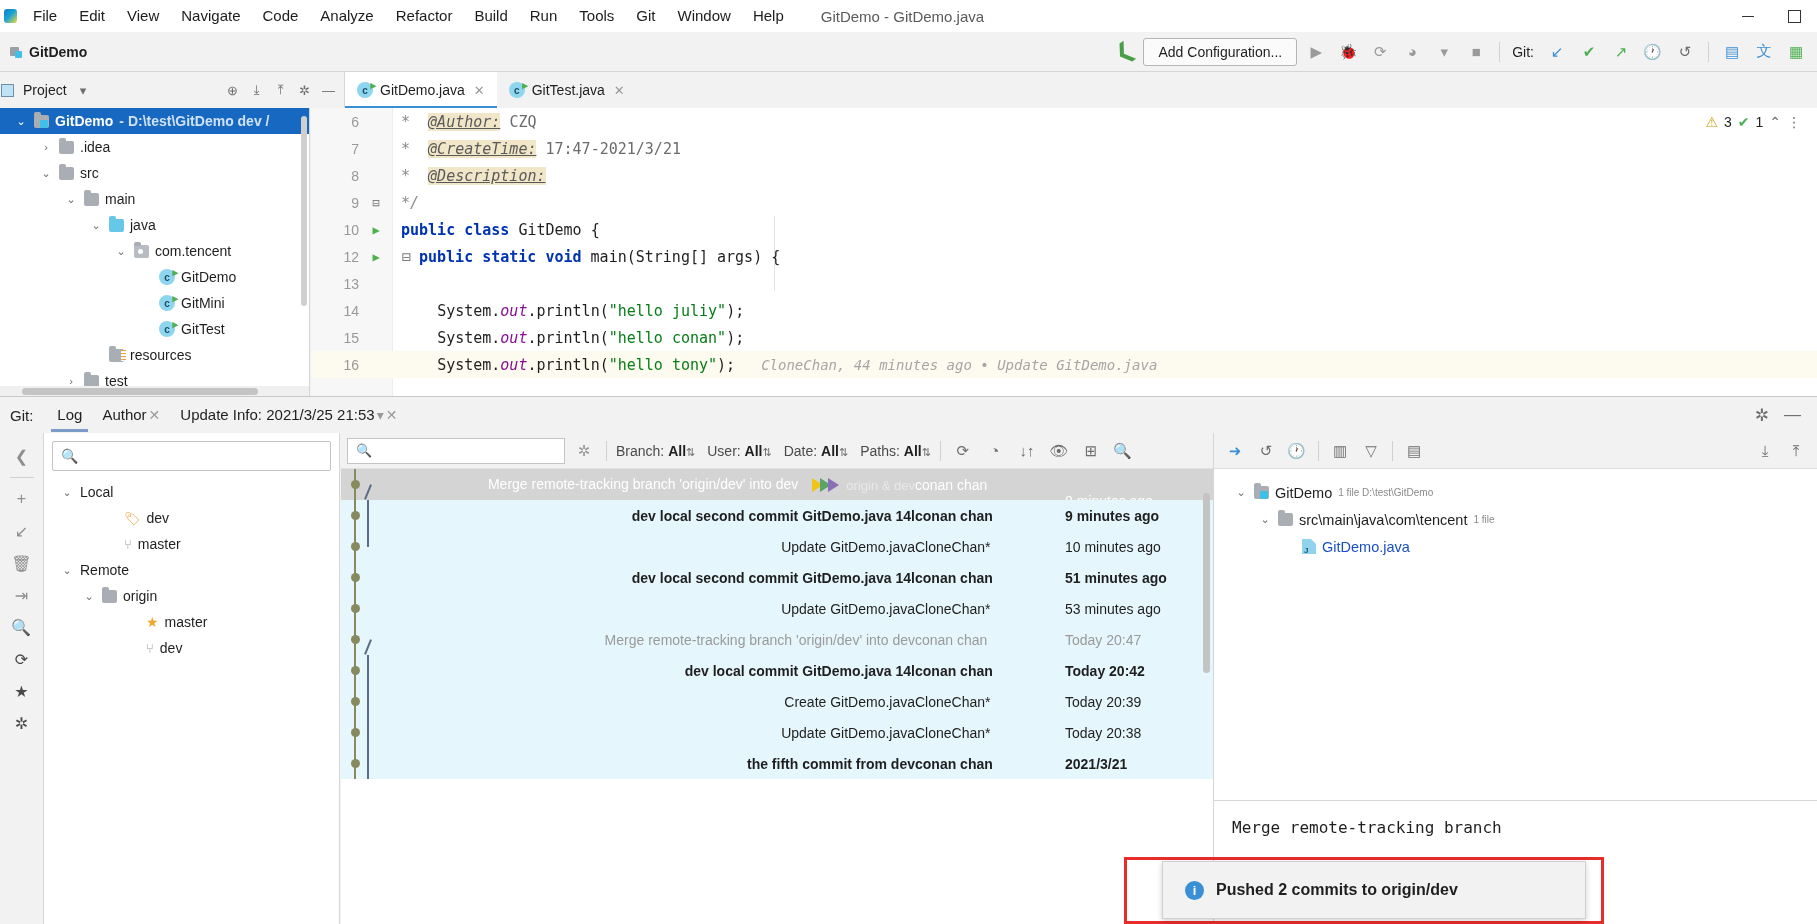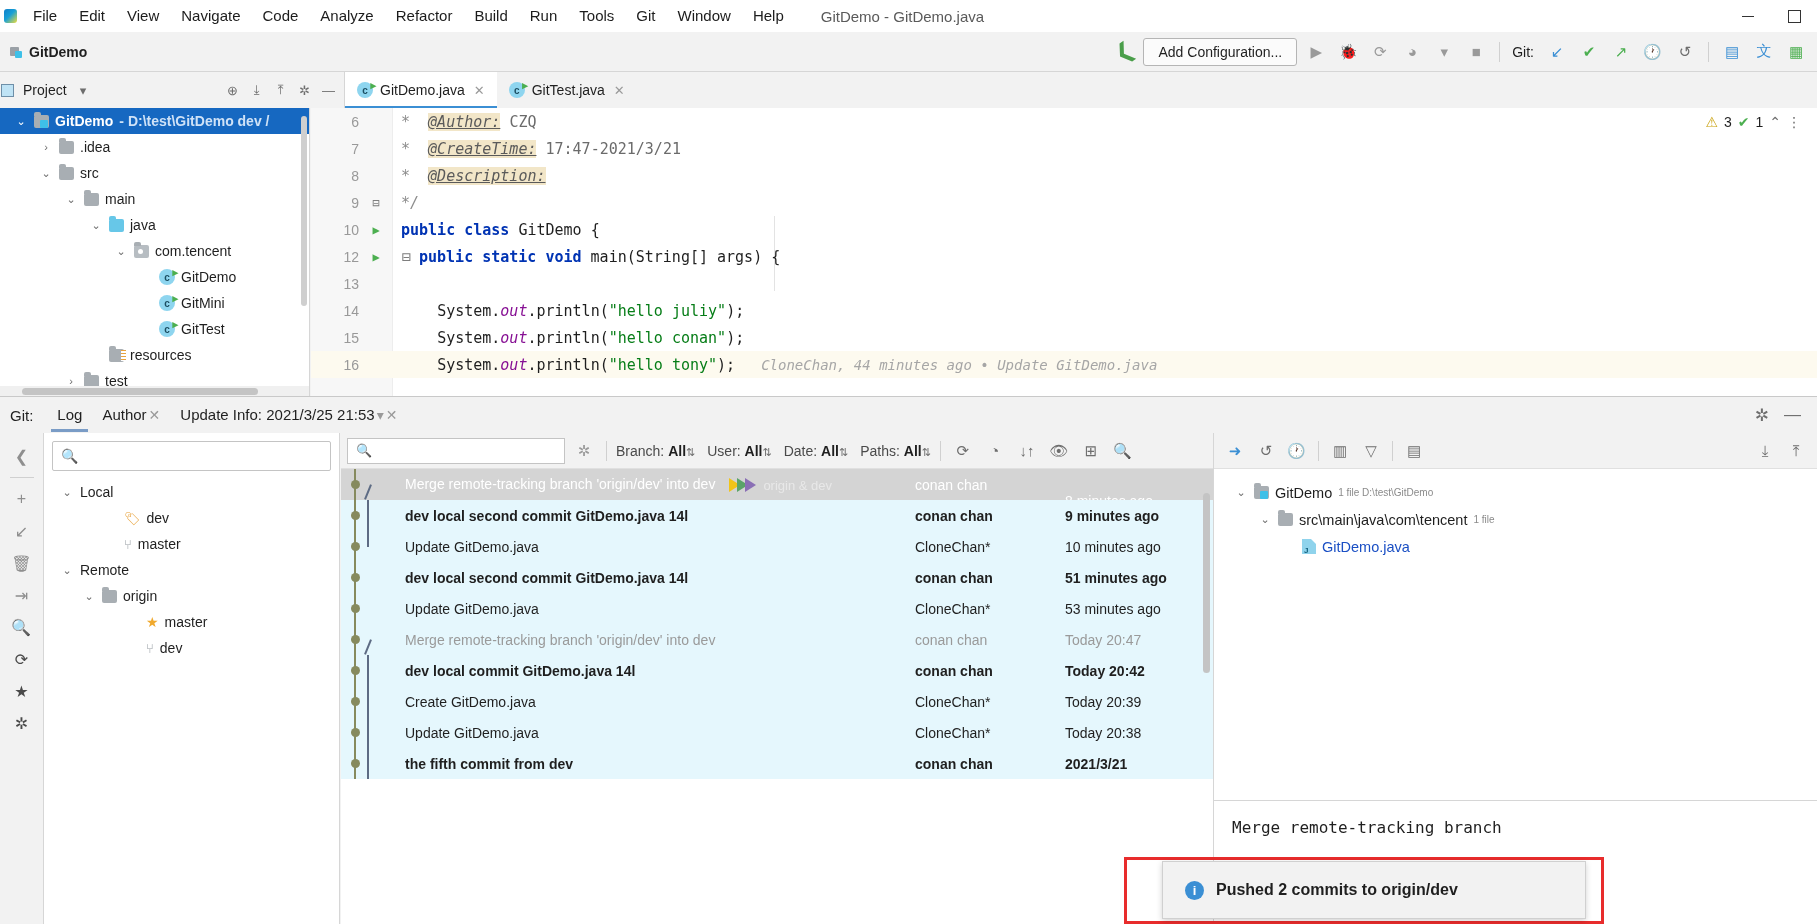--- a/index.html
+++ b/index.html
@@ -144,21 +144,21 @@
   .filt i { font-style:normal; color:#6e6e6e; font-size:11px; }
   .lt-sep { width:1px; height:20px; background:#d0d0d0; margin:0 3px; }
   .commits { position:absolute; left:0; top:36px; width:872px; height:456px; overflow:hidden; }
   .crow { height:31px; display:flex; align-items:center; background:#e5f7fd; font-size:14px; position:relative; }
   .crow.sel { background:#d4d4d4; color:#ffffff; }
   .crow.muted .csubj, .crow.muted .cauth, .crow.muted .cdate { color:#9a9a9a; font-weight:normal; }
   .graph { width:62px; height:31px; position:relative; flex:none; }
   .gnode { position:absolute; width:9px; height:9px; border-radius:50%; background:#868a5e; }
   .gline { position:absolute; width:2px; background:#868a5e; }
   .gline.b { background:#5d6b84; }
-  .csubj { flex:1; padding-left:2px; font-weight:bold; white-space:nowrap; overflow:hidden; }
+  .csubj { flex:1; padding-left:2px; font-weight:bold; white-space:nowrap; overflow:hidden;text-align:right; }
   .csubj.norm { font-weight:normal; }
   .reftag { display:inline-flex; align-items:center; gap:4px; margin-left:14px; vertical-align:middle; }
   .chip-y { width:0;height:0;border-top:7px solid transparent;border-bottom:7px solid transparent;border-left:11px solid #f0c419;}
   .chip-g { width:0;height:0;border-top:7px solid transparent;border-bottom:7px solid transparent;border-left:11px solid #5aa469;margin-left:-7px;}
   .chip-p { width:0;height:0;border-top:7px solid transparent;border-bottom:7px solid transparent;border-left:11px solid #8a6fb5;margin-left:-7px;}
   .reflbl { color:#e8e8e8; font-weight:normal; font-size:13px; margin-left:3px; }
   .cauth { width:150px; text-align:left; font-weight:bold; white-space:nowrap; }
   .cdate { width:148px; text-align:left; font-weight:bold; white-space:nowrap; }
   .log-vscroll { position:absolute; right:3px; top:60px; width:7px; height:180px; background:#c4c4c4; border-radius:4px; }
 

